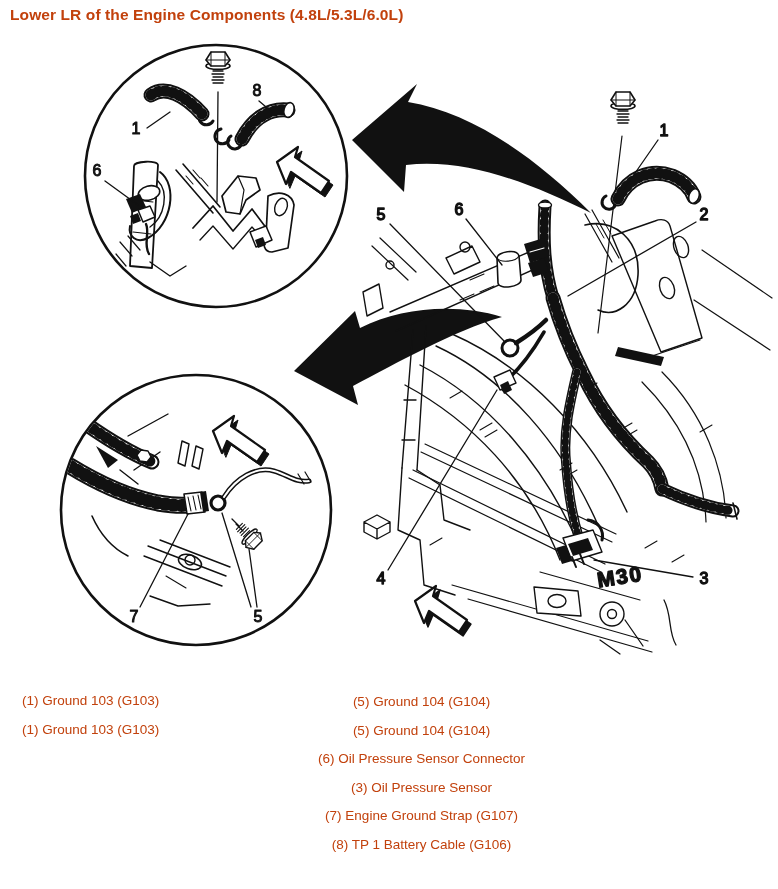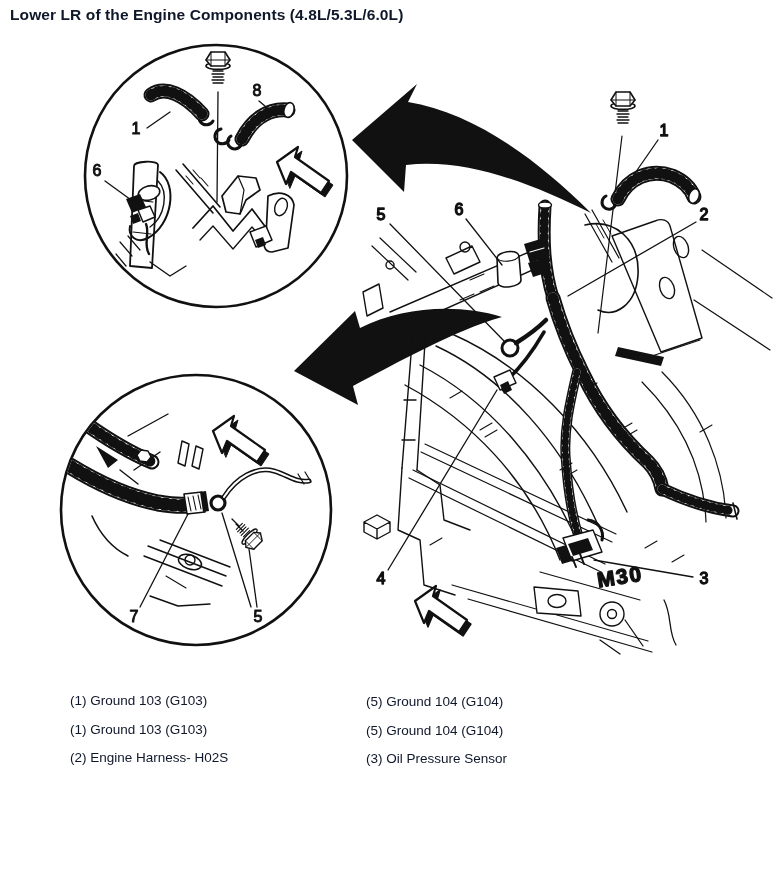--- a/index.html
+++ b/index.html
@@ -1,22 +1,22 @@
 <!DOCTYPE html>
 <html><head>
 <meta charset="utf-8">
 <style>
   html,body{margin:0;padding:0;background:#fff;}
   .page{position:relative;width:778px;height:889px;background:#fff;overflow:hidden;
-        font-family:"Liberation Sans",sans-serif;color:#0f172a;}
+        font-family:"Liberation Sans",sans-serif;color:#c2410c;}
   .title{position:absolute;left:10px;top:6px;font-size:15.5px;font-weight:bold;
          letter-spacing:.1px;white-space:nowrap;}
   .diagram-svg{position:absolute;left:0;top:0;}
   .legend-col{position:absolute;font-size:13.5px;}
-  .legend-row{height:28.6px;line-height:28.6px;white-space:nowrap;margin-left:48px;}
+  .legend-row{height:28.6px;line-height:28.6px;white-space:nowrap;}
   svg text{font-family:"Liberation Sans",sans-serif;font-size:16px;fill:#111;text-anchor:middle;}
   svg text.mark{font-size:21px;font-weight:bold;letter-spacing:1.5px;}
 </style>
 </head>
 <body>
 
 <div class="page">
 
   <div class="title">Lower LR of the Engine Components (4.8L/5.3L/6.0L)</div>
 
@@ -256,21 +256,23 @@
       <text x="381" y="220">5</text>
       <text x="459" y="215">6</text>
       <text x="704" y="584">3</text>
       <text x="381" y="584">4</text>
     </g>
   </svg>
 
   <div class="legend-col" style="left:22px;top:687px;">
     <div class="legend-row">(1) Ground 103 (G103)</div>
     <div class="legend-row">(1) Ground 103 (G103)</div>
-    <div class="legend-row">(2) Engine Harness- H02S</div>
   </div>
-  <div class="legend-col" style="left:318px;top:688px;">
+  <div class="legend-col" style="left:318px;top:688px;text-align:center;">
     <div class="legend-row">(5) Ground 104 (G104)</div>
     <div class="legend-row">(5) Ground 104 (G104)</div>
+    <div class="legend-row">(6) Oil Pressure Sensor Connector</div>
     <div class="legend-row">(3) Oil Pressure Sensor</div>
+    <div class="legend-row">(7) Engine Ground Strap (G107)</div>
+    <div class="legend-row">(8) TP 1 Battery Cable (G106)</div>
   </div>
 
 </div>
 
 </body></html>

